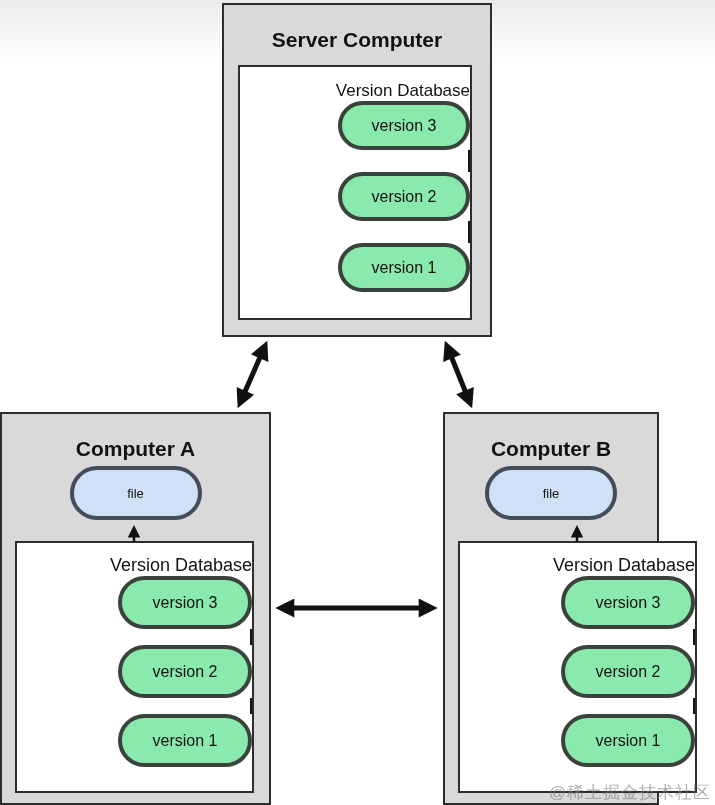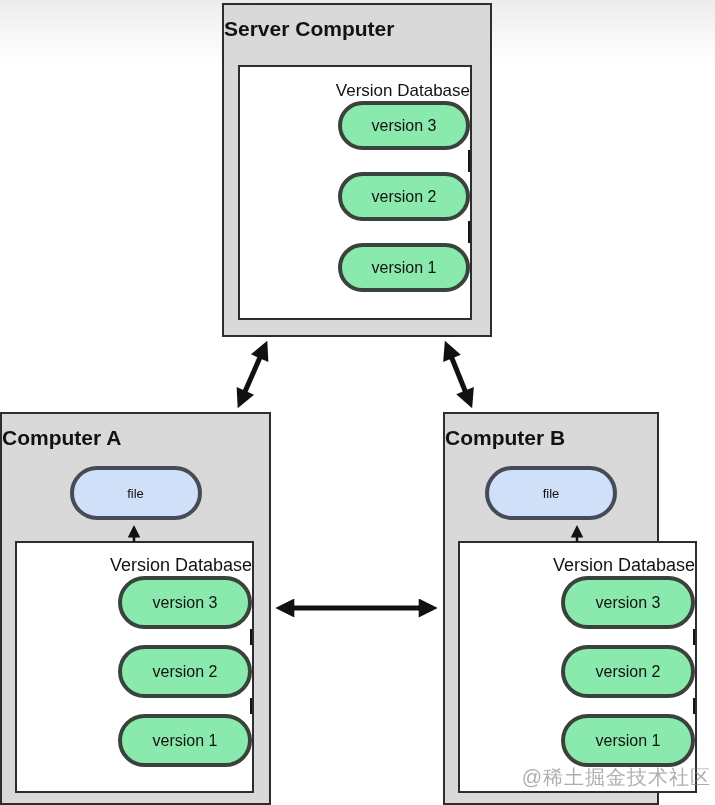--- a/index.html
+++ b/index.html
@@ -9,21 +9,21 @@
     font-family:"Liberation Sans","DejaVu Sans",sans-serif; color:#121212;
   }
   .machine {
     position:absolute; background:#d9d9d9; border:2px solid #2d2d2d;
     box-sizing:border-box;
   }
   .server  { left:222px; top:3px;  width:270px; height:334px; }
   .comp-a  { left:0px;  top:412px; width:271px; height:393px; }
   .comp-b  { left:443px; top:412px; width:216px; height:393px; }
   .machine-title {
-    font-weight:bold; font-size:21px; margin-top:12px;
+    text-align:center; font-weight:bold; font-size:21px; margin-top:23px;
   }
   .dbbox {
     position:absolute; background:#ffffff; border:2px solid #2d2d2d;
     box-sizing:border-box; display:flex; flex-direction:column; align-items:flex-end;
   }
   .server .dbbox { left:14px; top:60px;  width:234px; height:255px; }
   .comp   .dbbox { left:13px; top:127px; width:239px; height:252px; }
   .db-title { font-size:18px; margin-top:12px; }
   .server .db-title { font-size:17px; margin-top:14px; }
   .pill {
@@ -39,22 +39,22 @@
   .comp .vconn { height:16px; }
   .filepill {
     position:absolute; left:50%; transform:translateX(-50%); top:52px;
     width:132px; height:54px; box-sizing:border-box;
     background:#cfe0f8; border:4px solid #454c57; border-radius:27px;
     display:flex; align-items:center; justify-content:center; font-size:13px;
   }
   .overlay { position:absolute; left:0; top:0; width:715px; height:805px;
              pointer-events:none; z-index:10; }
   .watermark {
-    position:absolute; right:4px; bottom:14px; z-index:20;
-    font-size:20px; letter-spacing:1px; color:rgba(125,125,125,0.62);text-align:right;
+    position:absolute; right:4px; bottom:1px; z-index:20;
+    font-size:17px; letter-spacing:1px; color:rgba(125,125,125,0.62);text-align:right;
   }
 </style>
 </head>
 <body>
 
 <div class="stage">
 
   <div class="machine server">
     <div class="machine-title">Server Computer</div>
     <div class="dbbox">

